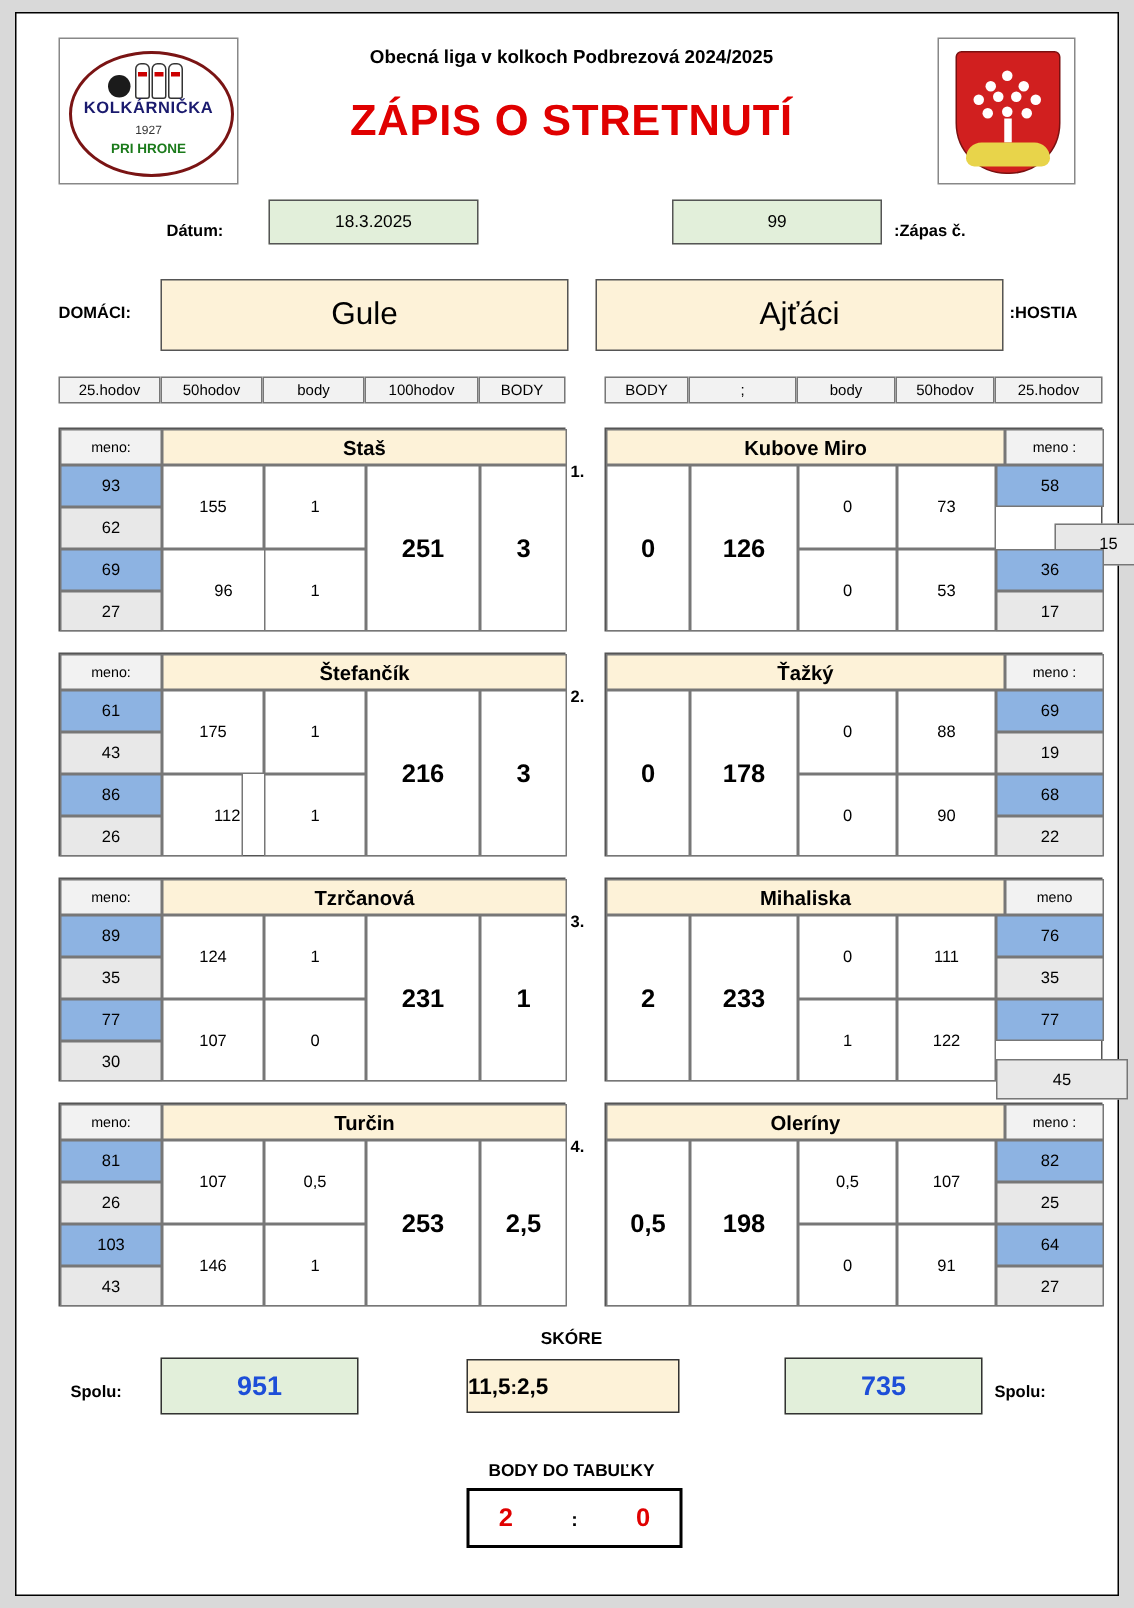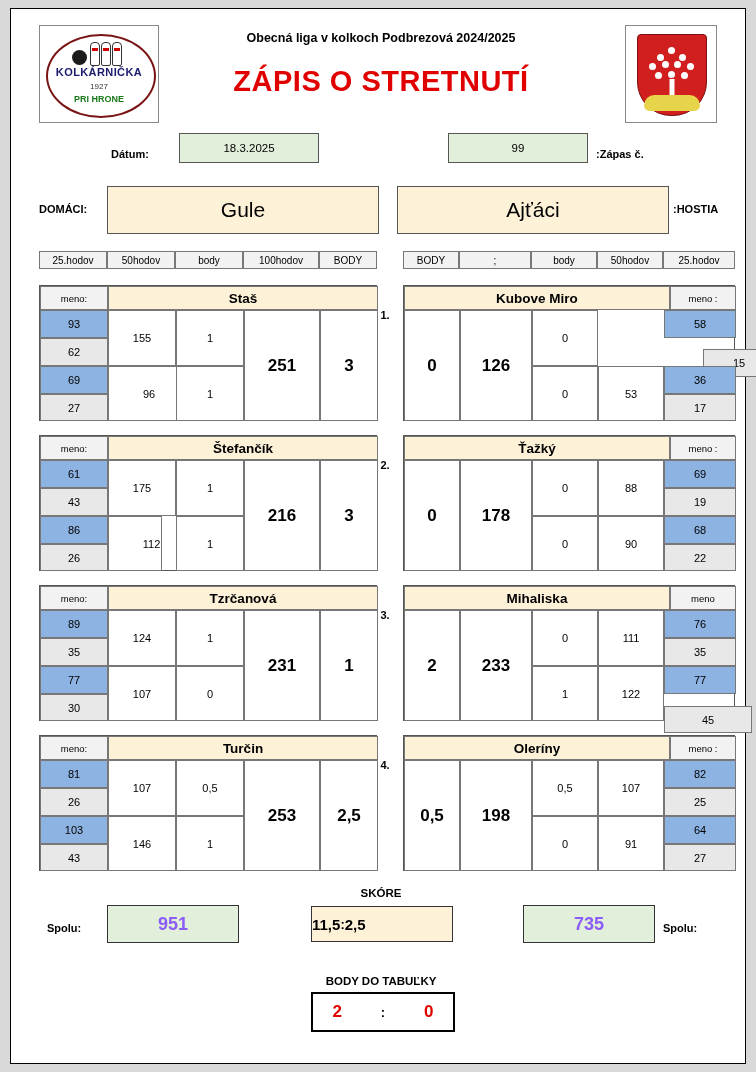--- a/index.html
+++ b/index.html
@@ -119,21 +119,21 @@
   .idx{
     position:absolute;width:16px;text-align:center;font-size:11px;font-weight:bold;color:#000;
   }
   
   .skore-lbl{
     position:absolute;font-size:11.5px;font-weight:bold;text-align:center;color:#000;
   }
   .sumbox{
     position:absolute;height:36px;background:#e2efda;border:1px solid #333;
     display:flex;align-items:center;justify-content:center;
-    font-size:18px;font-weight:bold;color:#8b5cf6;
+    font-size:18px;font-weight:bold;color:#1d4ed8;
   }
   .skorebox{
     position:absolute;height:34px;background:#fdf2d8;border:1px solid #333;
     display:flex;align-items:center;justify-content:flex-start;
     font-size:15px;font-weight:bold;color:#000;
   }
   .bodybox{
     position:absolute;height:36px;background:#fff;border:2px solid #000;
     display:flex;align-items:center;justify-content:space-around;
     font-size:17px;font-weight:bold;color:#e00000;
@@ -220,20 +220,21 @@
     <div class="cell big" style="left:280px;top:24px;width:58px;height:111px;">3</div>
   </div>
   <div class="idx" style="left:366px;top:300px;">1.</div>
   <div class="block" style="left:392px;top:276px;width:332px;height:136px;">
     <div class="cell big" style="left:0;top:24px;width:56px;height:111px;">0</div>
     <div class="cell big" style="left:56px;top:24px;width:72px;height:111px;">126</div>
     <div class="cell name" style="left:0;top:0;width:266px;height:24px;">Kubove Miro</div>
     <div class="cell meno" style="left:266px;top:0;width:66px;height:24px;">meno :</div>
     <div class="cell" style="left:128px;top:24px;width:66px;height:56px;">0</div>
     <div class="cell" style="left:128px;top:80px;width:66px;height:55px;">0</div>
+    <div class="cell" style="left:194px;top:24px;width:66px;height:56px;">73</div>
     <div class="cell" style="left:194px;top:80px;width:66px;height:55px;">53</div>
     <div class="cell blue" style="left:260px;top:24px;width:72px;height:28px;">58</div>
     <div class="cell grey" style="left:260px;top:63px;width:72px;height:28px;margin-left:39px;">15</div>
     <div class="cell blue" style="left:260px;top:80px;width:72px;height:28px;">36</div>
     <div class="cell grey" style="left:260px;top:108px;width:72px;height:27px;">17</div>
   </div>
 
   <div class="block" style="left:28px;top:426px;width:338px;height:136px;">
     <div class="cell meno" style="left:0;top:0;width:68px;height:24px;">meno:</div>
     <div class="cell name" style="left:68px;top:0;width:270px;height:24px;">Štefančík</div>

